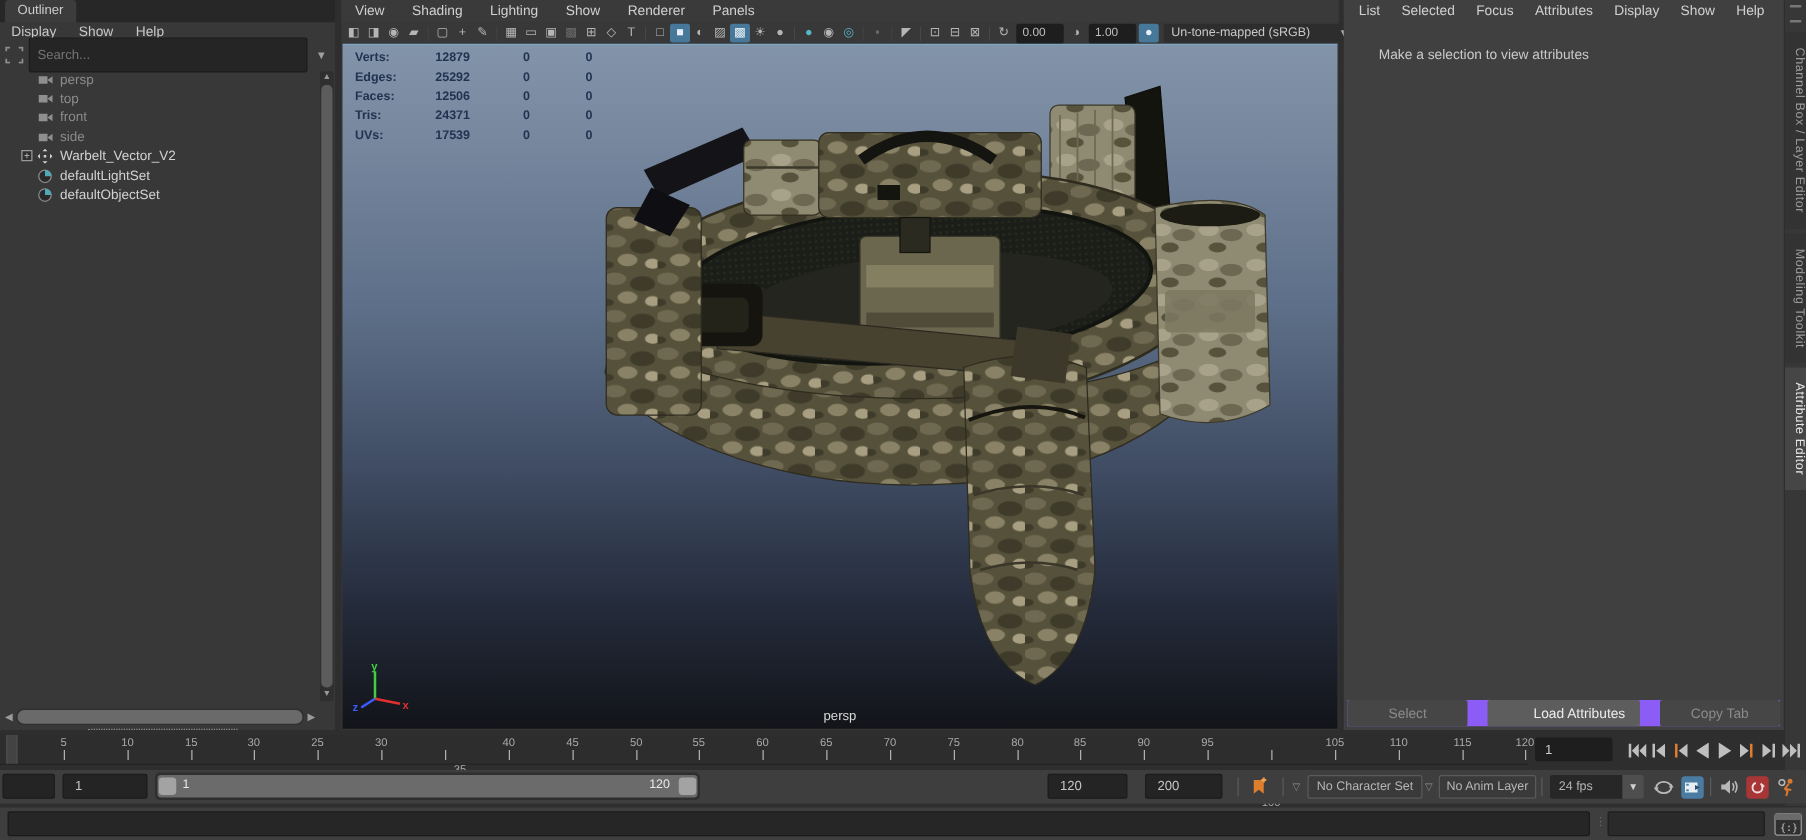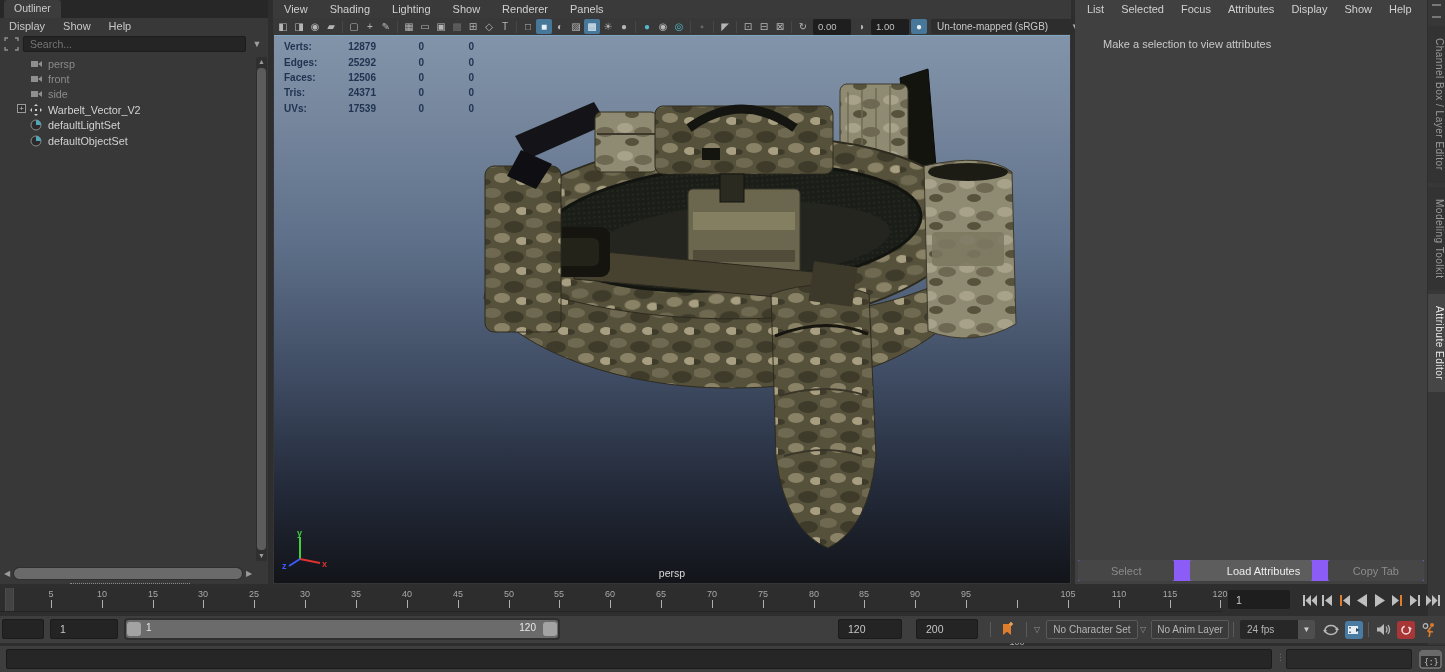--- a/index.html
+++ b/index.html
@@ -11,21 +11,21 @@
     color:#c8c8c8; font-size:11px; user-select:none;
   }
   
   .outliner { position:absolute; left:0; top:0; width:268px; height:584px; background:#383838; }
   .ol-tabbar { height:18px; background:#272727; display:flex; }
   .ol-tab { margin-left:4px; padding:2px 10px 2px; background:#3c3c3c; color:#cccccc; font-size:10.5px; border-radius:3px 3px 0 0; }
   .ol-menubar { height:15px; display:flex; gap:18px; padding-left:9px; align-items:center; font-size:11px; color:#c8c8c8; background:#383838; }
   .ol-menubar span { cursor:default; }
   .ol-search { height:22px; display:flex; align-items:center; gap:4px; padding:0 4px; }
   .ol-search .filter-ic { width:15px; height:14px; flex:0 0 auto; }
-  .ol-search input { flex:1; height:16px; background:#252525; border:1px solid #1d1d1d; border-radius:2px; color:#9a9a9a; font-size:10.5px; padding:0 6px; outline:none; font-family:inherit; }
+  .ol-search input { flex:1; height:28px; background:#252525; border:1px solid #1d1d1d; border-radius:2px; color:#9a9a9a; font-size:10.5px; padding:0 6px; outline:none; font-family:inherit; }
   .ol-search .caret { color:#9f9f9f; font-size:9px; width:14px; text-align:center; }
   .ol-tree { position:absolute; top:56px; left:0; right:13px; bottom:22px; overflow:hidden; }
   .ol-row { position:relative; height:15.4px; display:flex; align-items:center; padding-left:30px; font-size:10.8px; color:#d2d2d2; white-space:nowrap; }
   .ol-row.dim { color:#8b8b8b; }
   .ol-row .exp { position:absolute; left:17px; top:2px; width:9px; height:9px; border:1px solid #9a9a9a; color:#c5c5c5; font-size:8px; line-height:7px; text-align:center; background:#2f2f2f; }
   .ol-row .ic { width:14px; height:12px; margin-right:4px; display:flex; align-items:center; }
   .ol-vscroll { position:absolute; right:1px; top:57px; bottom:23px; width:11px; background:#2f2f2f; border-radius:2px; }
   .ol-vscroll .thumb { position:absolute; left:1px; right:1px; top:11px; bottom:11px; background:#5c5c5c; border-radius:4px; }
   .ol-vscroll .ar { position:absolute; left:0; width:11px; height:10px; color:#9a9a9a; font-size:7px; text-align:center; line-height:10px; }
   .ol-hscroll { position:absolute; left:2px; right:14px; bottom:3px; height:15px; }
@@ -124,20 +124,29 @@
     </div>
     <div class="ol-tree" id="ol-tree">
         <div class="ol-row dim">
           <span class="ic">
             <svg width="13" height="10" viewBox="0 0 13 10">
               <rect x="1" y="2" width="7" height="6" fill="#8f8f8f"></rect>
               <path d="M8 5 L12 2 V8 Z" fill="#8f8f8f"></path>
             </svg>
           </span>
           <span>persp</span>
+        </div>
+        <div class="ol-row dim">
+          <span class="ic">
+            <svg width="13" height="10" viewBox="0 0 13 10">
+              <rect x="1" y="2" width="7" height="6" fill="#8f8f8f"></rect>
+              <path d="M8 5 L12 2 V8 Z" fill="#8f8f8f"></path>
+            </svg>
+          </span>
+          <span>top</span>
         </div>
         <div class="ol-row dim">
           <span class="ic">
             <svg width="13" height="10" viewBox="0 0 13 10">
               <rect x="1" y="2" width="7" height="6" fill="#8f8f8f"></rect>
               <path d="M8 5 L12 2 V8 Z" fill="#8f8f8f"></path>
             </svg>
           </span>
           <span>front</span>
         </div>
@@ -397,21 +406,21 @@
       <span class="tick-label" style="left: 102px;">10</span>
       <span class="tick-mark" style="left: 102px;"></span>
       <span class="tick-label" style="left: 153px;">15</span>
       <span class="tick-mark" style="left: 153px;"></span>
       <span class="tick-label" style="left: 203px;">30</span>
       <span class="tick-mark" style="left: 203px;"></span>
       <span class="tick-label" style="left: 254px;">25</span>
       <span class="tick-mark" style="left: 254px;"></span>
       <span class="tick-label" style="left: 305px;">30</span>
       <span class="tick-mark" style="left: 305px;"></span>
-      <span class="tick-label" style="left: 356px;">35</span>
+      <span class="tick-label" style="left: 368px; margin-top: 21px;">35</span>
       <span class="tick-mark" style="left: 356px;"></span>
       <span class="tick-label" style="left: 407px;">40</span>
       <span class="tick-mark" style="left: 407px;"></span>
       <span class="tick-label" style="left: 458px;">45</span>
       <span class="tick-mark" style="left: 458px;"></span>
       <span class="tick-label" style="left: 509px;">50</span>
       <span class="tick-mark" style="left: 509px;"></span>
       <span class="tick-label" style="left: 559px;">55</span>
       <span class="tick-mark" style="left: 559px;"></span>
       <span class="tick-label" style="left: 610px;">60</span>

